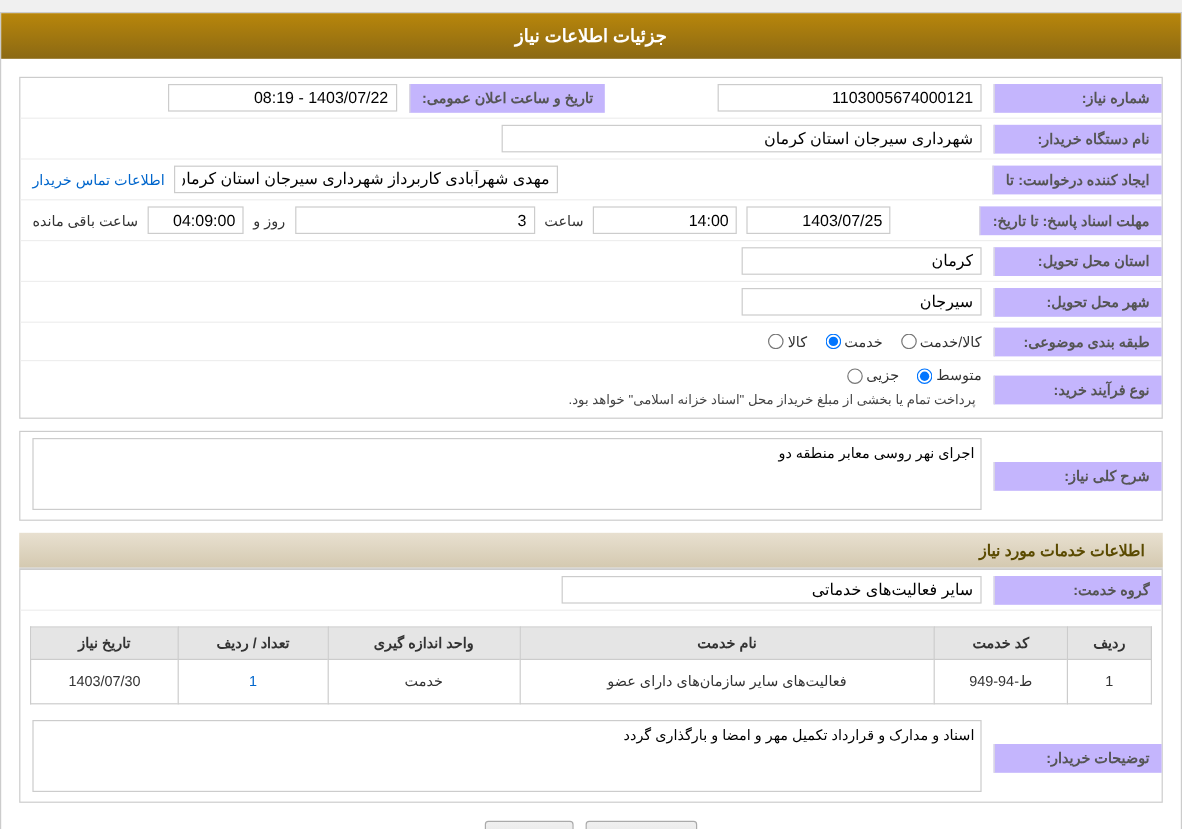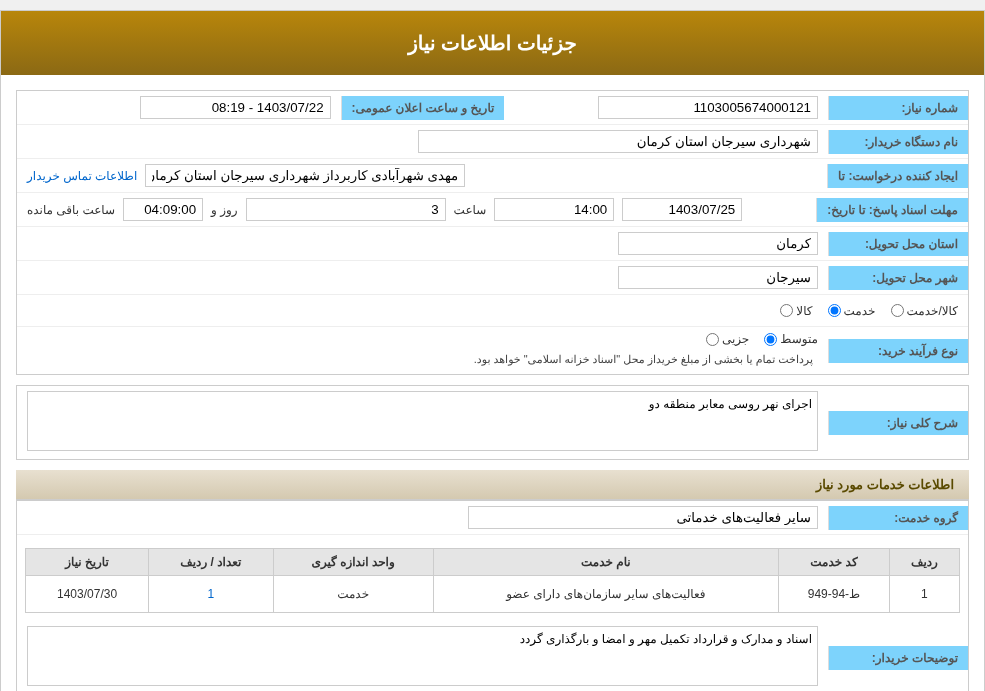--- a/index.html
+++ b/index.html
@@ -13,42 +13,42 @@
     .page-wrapper {
       max-width: 985px;
       margin: 10px auto;
       background: #fff;
       border: 1px solid #ccc;
     }
     .header-bar {
       background: linear-gradient(to bottom, #b8860b, #8b6914);
       color: #fff;
       text-align: center;
-      padding: 20px 15px;
-      font-size: 20px;
+      padding: 10px 15px;
+      font-size: 15px;
       font-weight: bold;
     }
     .content-area {
       padding: 15px;
     }
     .form-section {
       border: 1px solid #ccc;
       margin-bottom: 10px;
     }
     .form-row {
       display: flex;
       align-items: center;
       border-bottom: 1px solid #eee;
       min-height: 32px;
     }
     .form-row:last-child {
       border-bottom: none;
     }
     .label-cell {
-      background: #7dd3fc;
+      background: #c4b5fd;
       padding: 5px 10px;
       min-width: 140px;
       text-align: right;
       font-weight: bold;
       color: #555;
       border-left: 1px solid #ddd;
       flex-shrink: 0;
     }
     .value-cell {
       padding: 5px 10px;
@@ -232,20 +232,21 @@
       </div>
 
       <div class="form-row">
         <div class="label-cell">شهر محل تحویل:</div>
         <div class="value-cell">
           <input type="text" class="input-field" style="min-width: 200px;" readonly="" value="سیرجان">
         </div>
       </div>
 
       <div class="form-row">
+        <div class="label-cell">طبقه بندی موضوعی:</div>
         <div class="value-cell">
           <div class="radio-group">
             <label class="radio-item">
               <span>کالا/خدمت</span>
               <input type="radio" name="tabaqe" value="kala_khedmat" style="">
             </label>
             <label class="radio-item">
               <span>خدمت</span>
               <input type="radio" name="tabaqe" value="khedmat" checked="" style="">
             </label>

